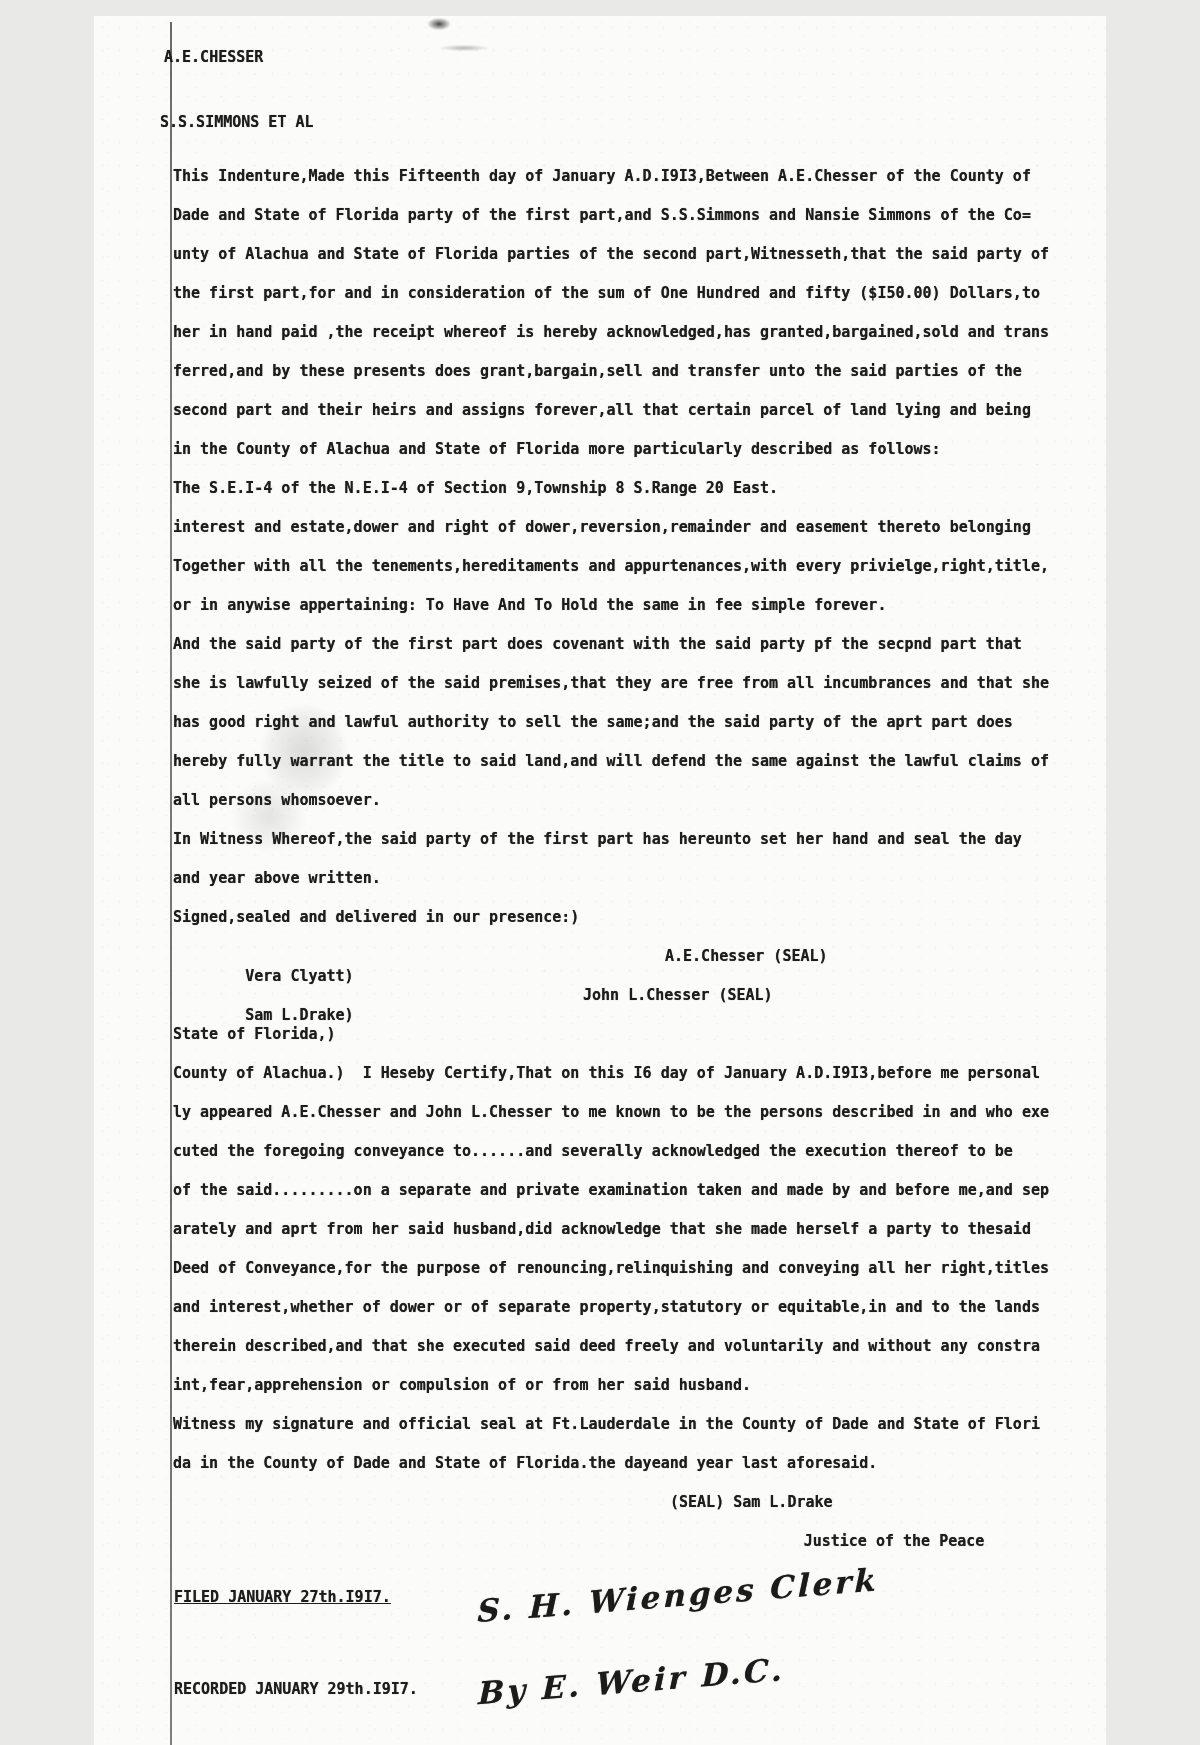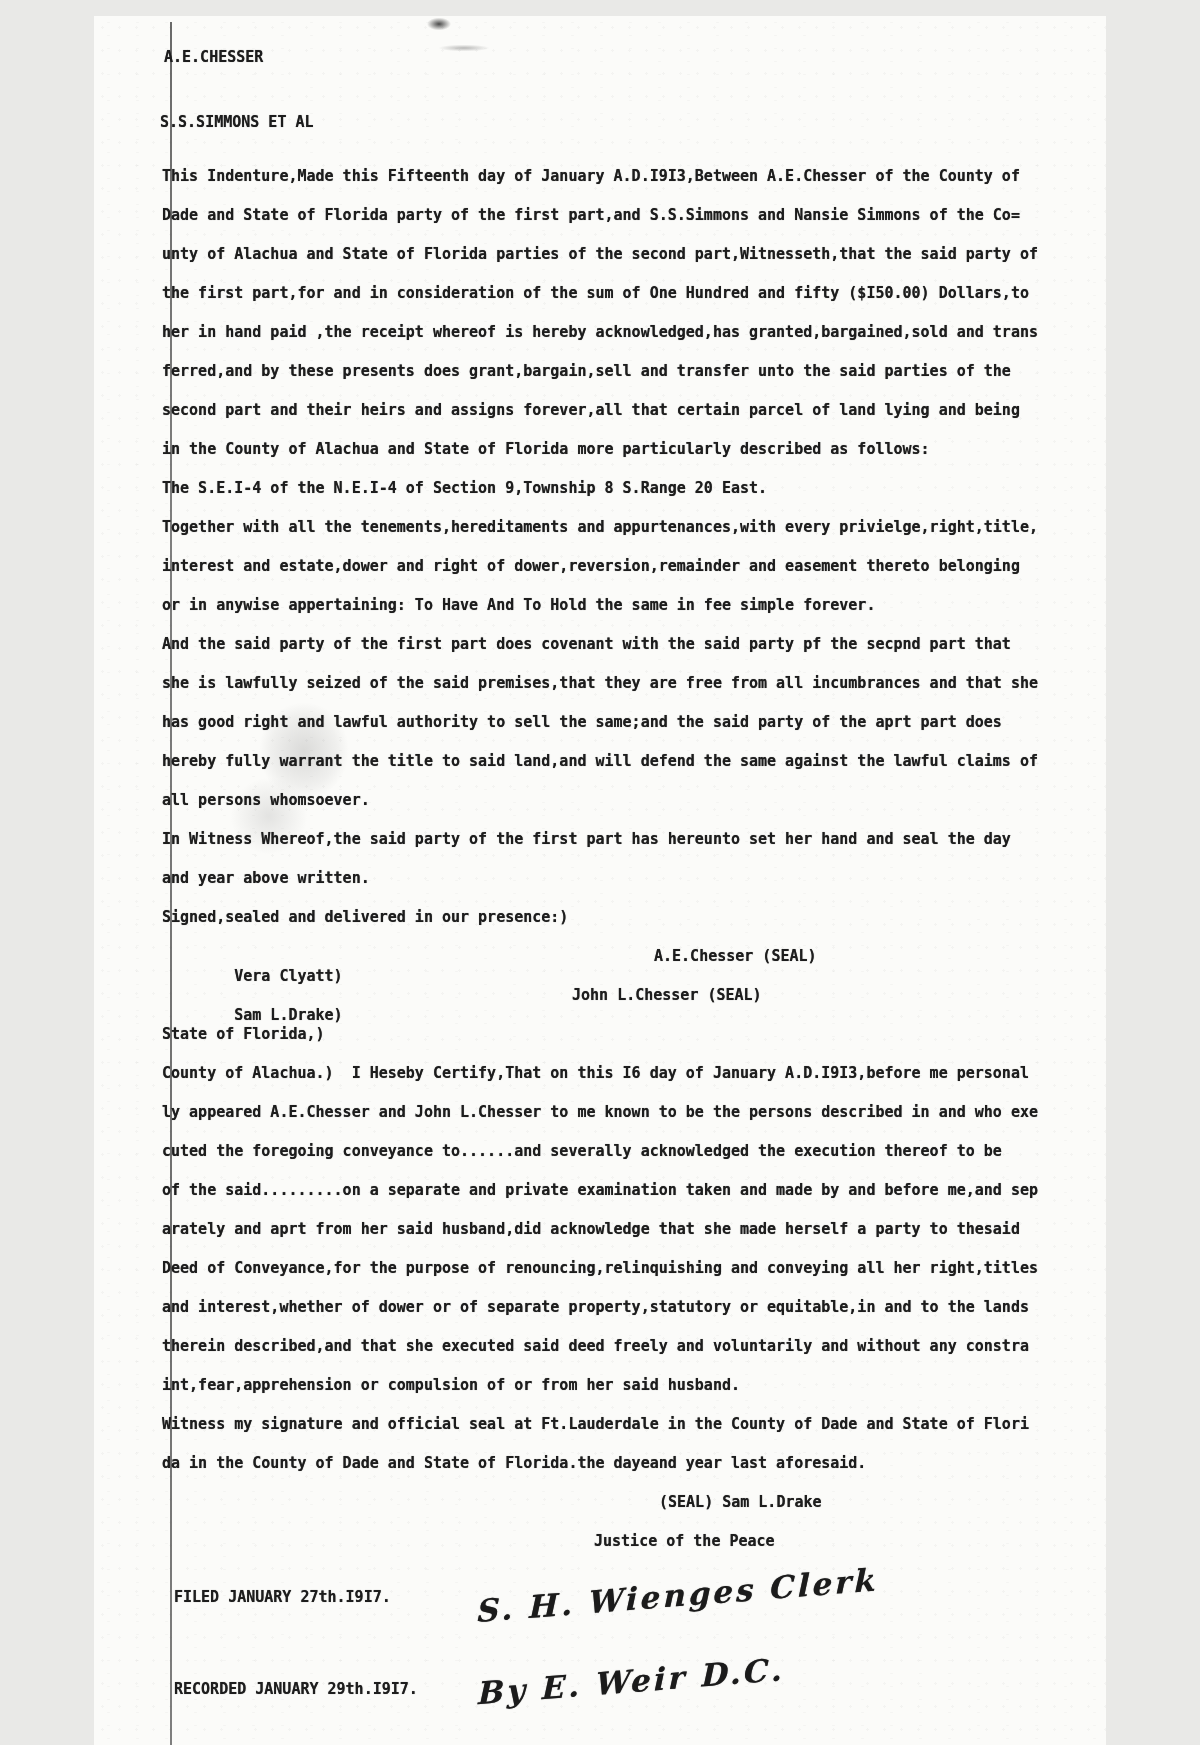--- a/index.html
+++ b/index.html
@@ -29,29 +29,29 @@
   }
   .rule-left{
     position:absolute;left:76px;top:6px;width:2px;height:1733px;
     background:linear-gradient(#3a3a3a,#555 30%,#3f3f3f 70%,#565656);
     opacity:.75;
   }
   .cap-grantor{position:absolute;left:70px;top:32px;}
   .cap-to-line{position:absolute;left:118px;top:64px;}
   .cap-doc-type{margin-left:44px;}
   .cap-grantee{position:absolute;left:66px;top:97px;}
-  .doc-body{position:absolute;left:68px;top:150px;width:1010px;}
+  .doc-body{position:absolute;left:79px;top:150px;width:1010px;}
   .t-line{height:39px;line-height:20px;}
   .wit-row{position:relative;height:39px;line-height:20px;}
   .wit-row .signer{position:absolute;top:0;}
   .wit-row:nth-child(1) .signer{left:492px;}
   .wit-row:nth-child(2) .signer{left:410px;}
   .seal-line{padding-left:497px;}
-  .justice-line{padding-left:432px;}
-  .filed{position:absolute;left:80px;top:1572px;}
+  .justice-line{padding-left:432px;text-align:center;}
+  .filed{position:absolute;left:80px;top:1572px;text-decoration:underline;}
   .recorded{position:absolute;left:80px;top:1664px;text-align:right;}
   .clerk-sig{
     position:absolute;left:330px;top:1545px;width:680px;
     font-family:"DejaVu Serif","Liberation Serif",serif;
     font-style:italic;font-weight:700;
     font-size:31px;color:#1b1b1b;
     letter-spacing:3px;
     transform:rotate(-4.5deg) skewX(-6deg);
     transform-origin:left top;
     text-shadow:0 0 0.8px rgba(20,20,20,0.7);
@@ -93,22 +93,22 @@
     <div>
         <div class="tw t-line">This Indenture,Made this Fifteenth day of January A.D.I9I3,Between A.E.Chesser of the County of</div>
         <div class="tw t-line">Dade and State of Florida party of the first part,and S.S.Simmons and Nansie Simmons of the Co=</div>
         <div class="tw t-line">unty of Alachua and State of Florida parties of the second part,Witnesseth,that the said party of</div>
         <div class="tw t-line">the first part,for and in consideration of the sum of One Hundred and fifty ($I50.00) Dollars,to</div>
         <div class="tw t-line">her in hand paid ,the receipt whereof is hereby acknowledged,has granted,bargained,sold and trans</div>
         <div class="tw t-line">ferred,and by these presents does grant,bargain,sell and transfer unto the said parties of the</div>
         <div class="tw t-line">second part and their heirs and assigns forever,all that certain parcel of land lying and being</div>
         <div class="tw t-line">in the County of Alachua and State of Florida more particularly described as follows:</div>
         <div class="tw t-line">The S.E.I-4 of the N.E.I-4 of Section 9,Township 8 S.Range 20 East.</div>
+        <div class="tw t-line">interest and estate,dower and right of dower,reversion,remainder and easement thereto belonging</div>
         <div class="tw t-line">Together with all the tenements,hereditaments and appurtenances,with every privielge,right,title,</div>
-        <div class="tw t-line">interest and estate,dower and right of dower,reversion,remainder and easement thereto belonging</div>
         <div class="tw t-line">or in anywise appertaining: To Have And To Hold the same in fee simple forever.</div>
         <div class="tw t-line">And the said party of the first part does covenant with the said party pf the secpnd part that</div>
         <div class="tw t-line">she is lawfully seized of the said premises,that they are free from all incumbrances and that she</div>
         <div class="tw t-line">has good right and lawful authority to sell the same;and the said party of the aprt part does</div>
         <div class="tw t-line">hereby fully warrant the title to said land,and will defend the same against the lawful claims of</div>
         <div class="tw t-line">all persons whomsoever.</div>
         <div class="tw t-line">In Witness Whereof,the said party of the first part has hereunto set her hand and seal the day</div>
         <div class="tw t-line">and year above written.</div>
         <div class="tw t-line">Signed,sealed and delivered in our presence:)</div>
       </div>

